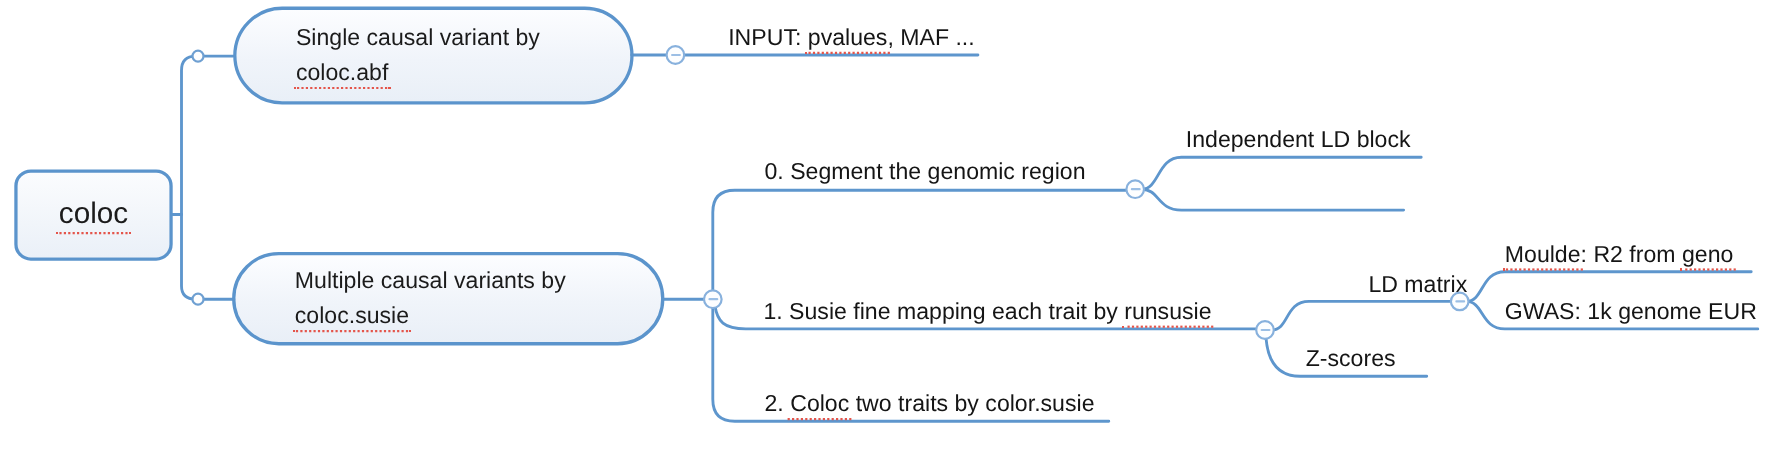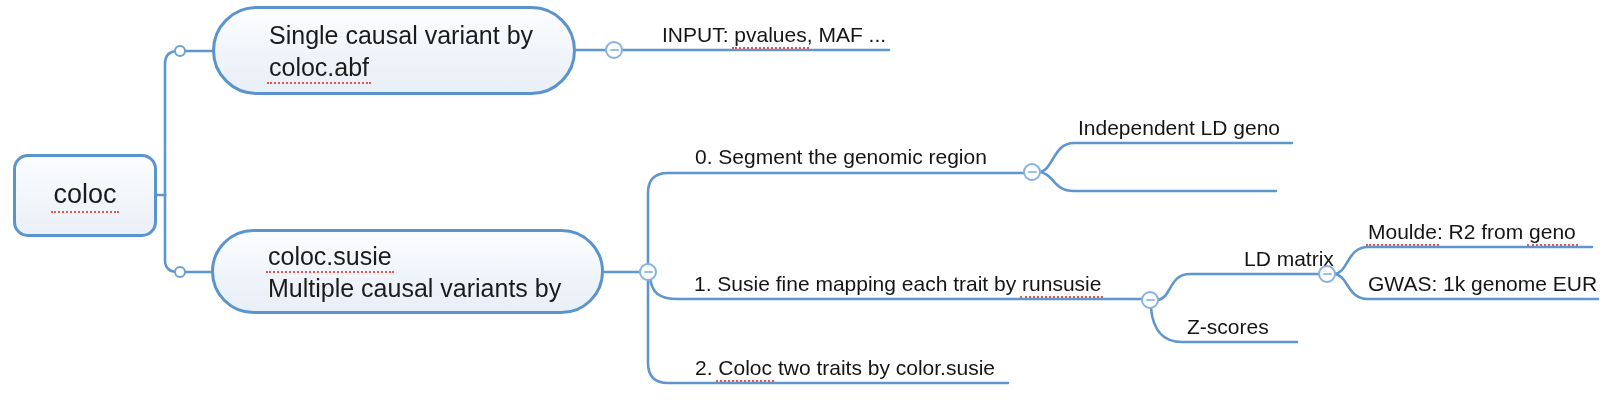--- a/index.html
+++ b/index.html
@@ -29,21 +29,21 @@
 
   
   .topic {
     position: absolute;
     box-sizing: border-box;
     border: 3px solid #5b94cc;
     border-radius: 48px;
     background: linear-gradient(180deg, #fcfdff 0%, #f0f4fa 55%, #e9eff7 100%);
     display: flex; flex-direction: column; justify-content: center;
     padding-left: 54px;
-    font-size: 25px;
+    font-size: 21px;
     line-height: 32px;
     white-space: nowrap;
   }
   .topic-abf   { left: 212px; top: 6px;   width: 364px; height: 89px; }
   .topic-susie { left: 211px; top: 229px; width: 393px; height: 85px; }
 
   
   .sub {
     position: absolute;
     font-size: 21px;
@@ -104,34 +104,34 @@
   <div class="root-node">
     <span class="flag">coloc</span>
   </div>
 
   <div class="topic topic-abf">
     <span>Single causal variant by</span>
     <span><span class="flag">coloc.abf</span></span>
   </div>
 
   <div class="topic topic-susie">
+    <span>Multiple causal variants by</span>
     <span><span class="flag">coloc.susie</span></span>
-    <span>Multiple causal variants by</span>
   </div>
 
   <div class="sub" style="left:662px; top:22px;">
     <span>INPUT: </span><span class="flag">pvalues</span><span>, MAF ...</span>
   </div>
 
   <div class="sub" style="left:695px; top:144px;">
     <span>0. Segment the genomic region</span>
   </div>
 
   <div class="sub" style="left:1078px; top:115px;">
-    <span>Independent LD geno</span>
+    <span>Independent LD block</span>
   </div>
 
 
   <div class="sub" style="left:694px; top:271px;">
     <span>1. Susie fine mapping each trait by </span><span class="flag">runsusie</span>
   </div>
 
   <div class="sub" style="left:1244px; top:246px;">
     <span>LD matrix</span>
   </div>

